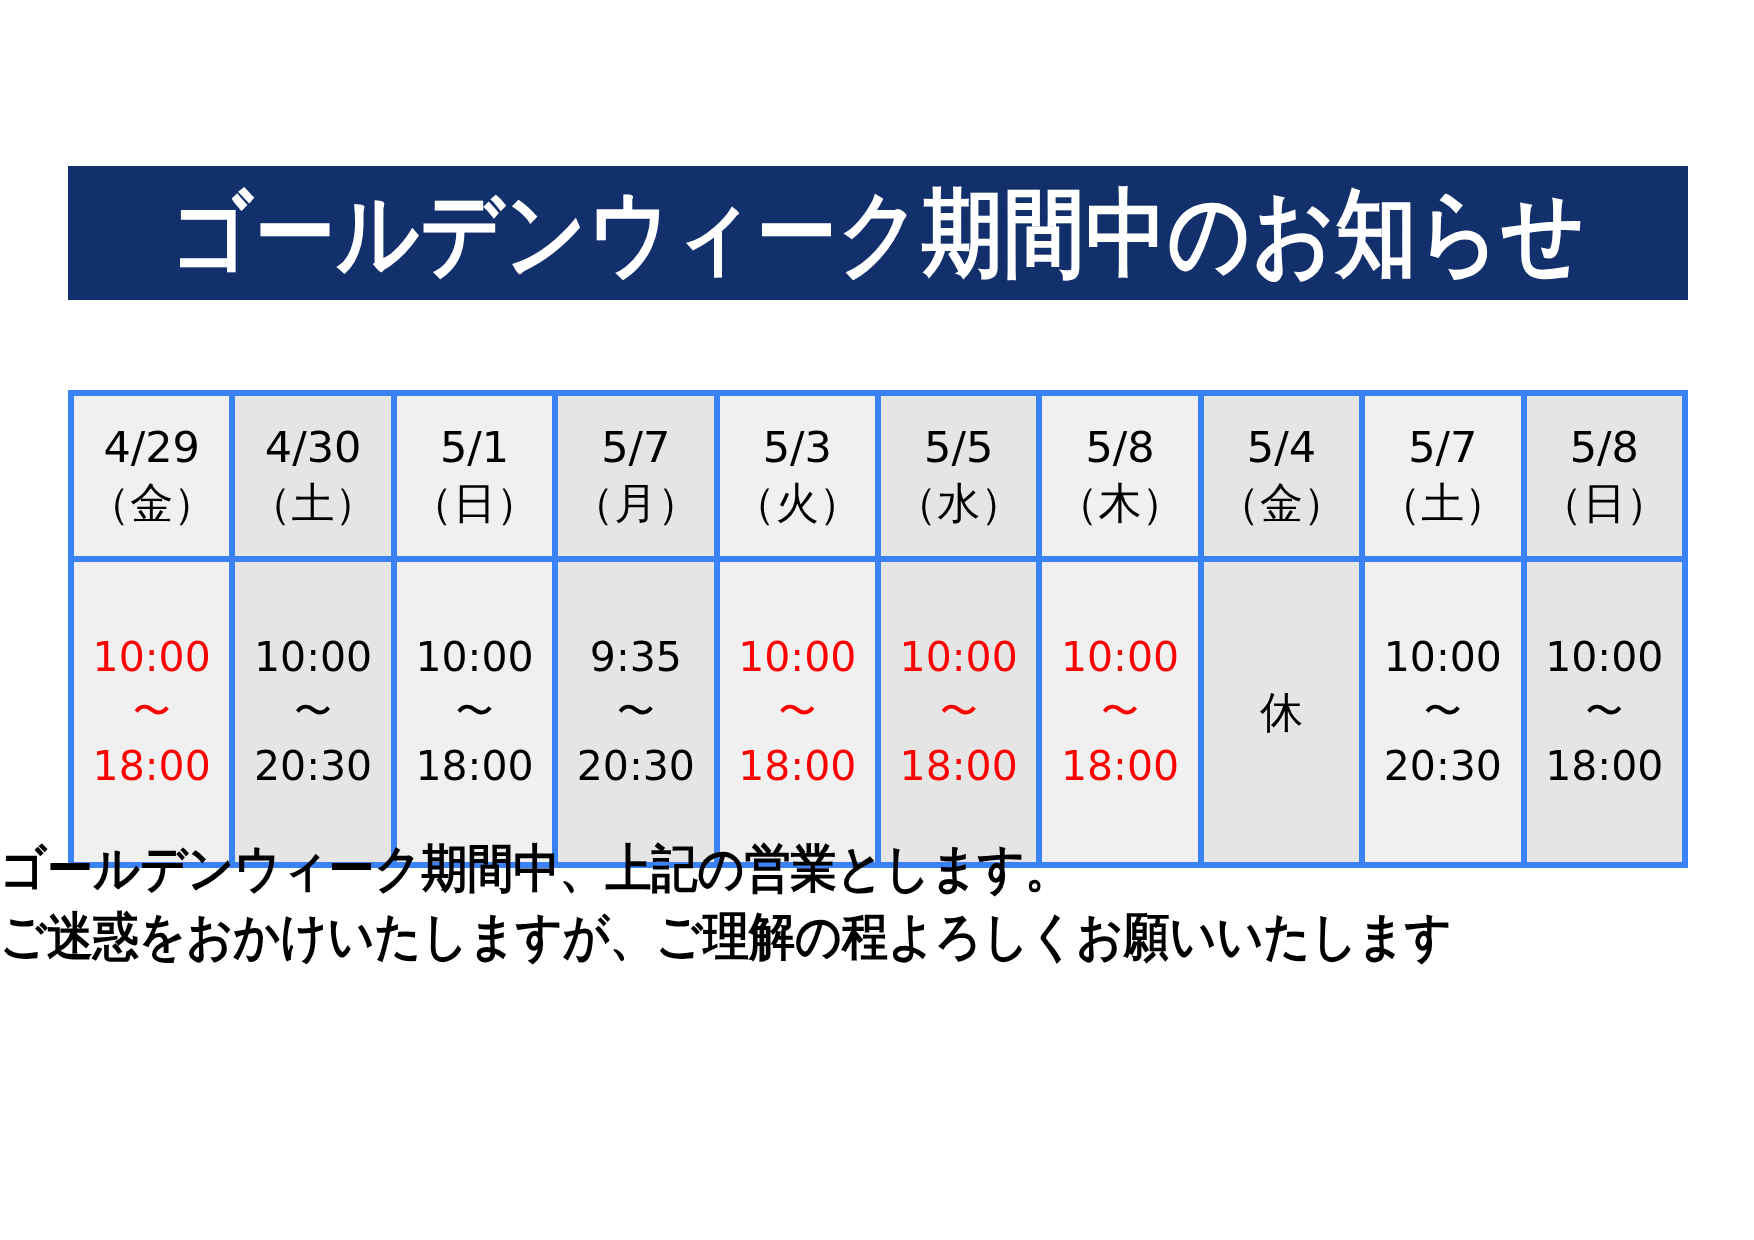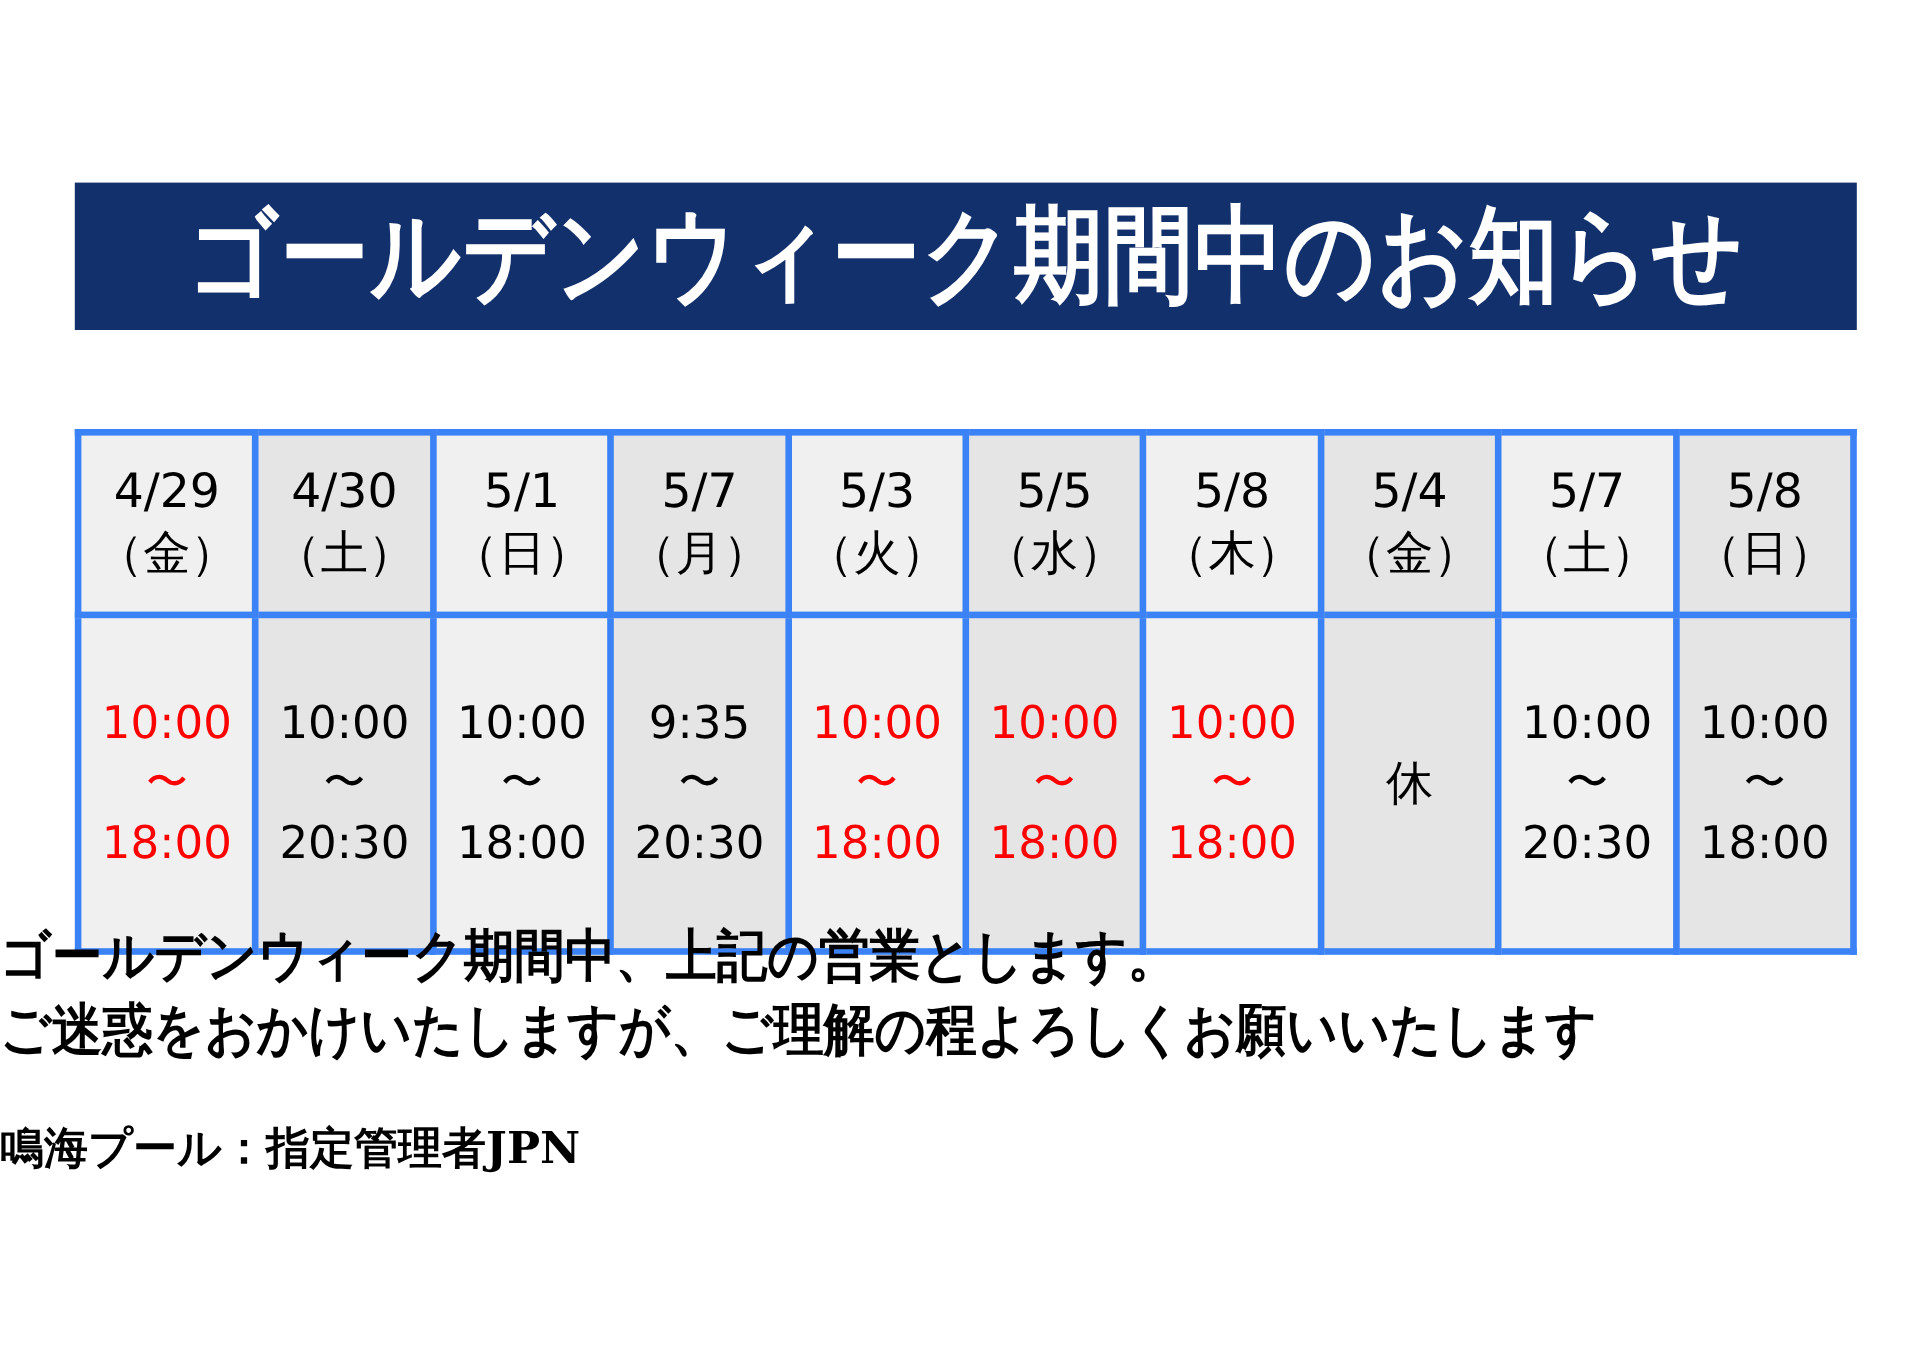--- a/index.html
+++ b/index.html
@@ -234,16 +234,15 @@
             <span class="t-dash is-black">〜</span>
             <span class="t-close is-black">18:00</span>
           </td>
         </tr>
     </tbody>
   </table>
 
   <div class="footer">
     <div class="footer-line footer-line-1">ゴールデンウィーク期間中、上記の営業とします。</div>
     <div class="footer-line footer-line-2">ご迷惑をおかけいたしますが、ご理解の程よろしくお願いいたします</div>
-    <div class="signature">鳴海プール：指定管理者JPN</div>
   </div>
 
 </div>
 
 </body></html>

